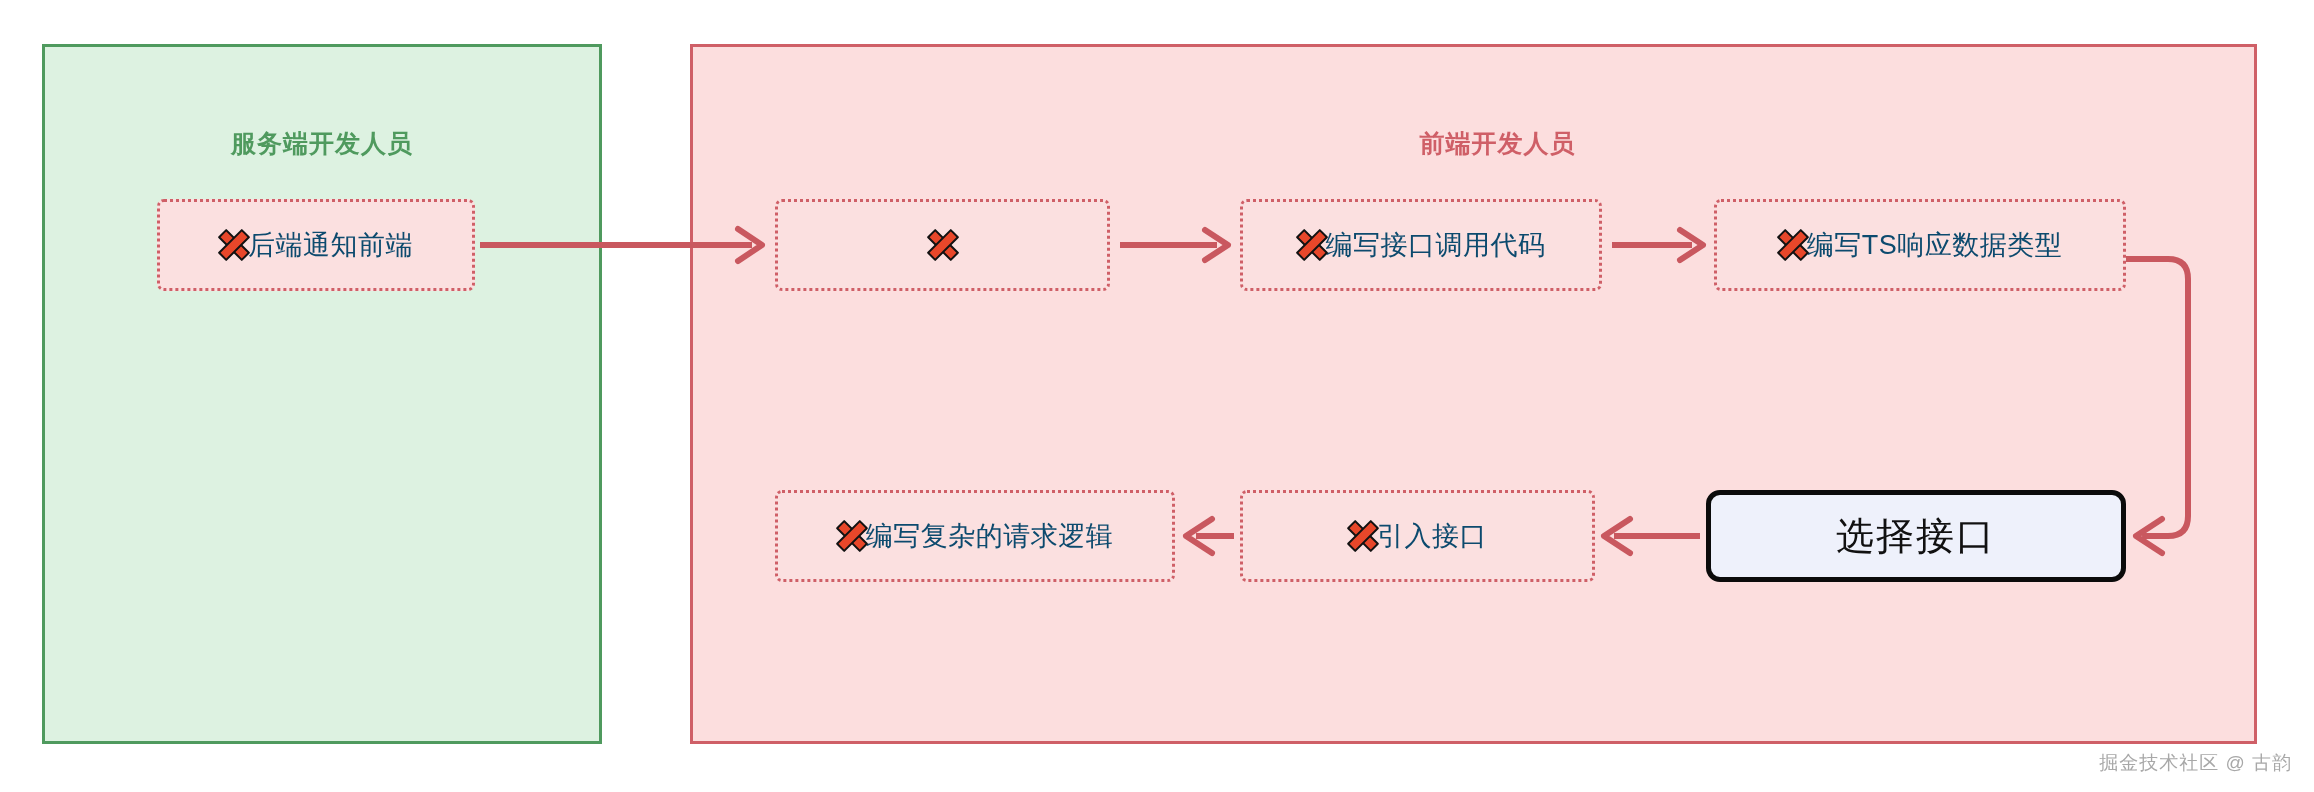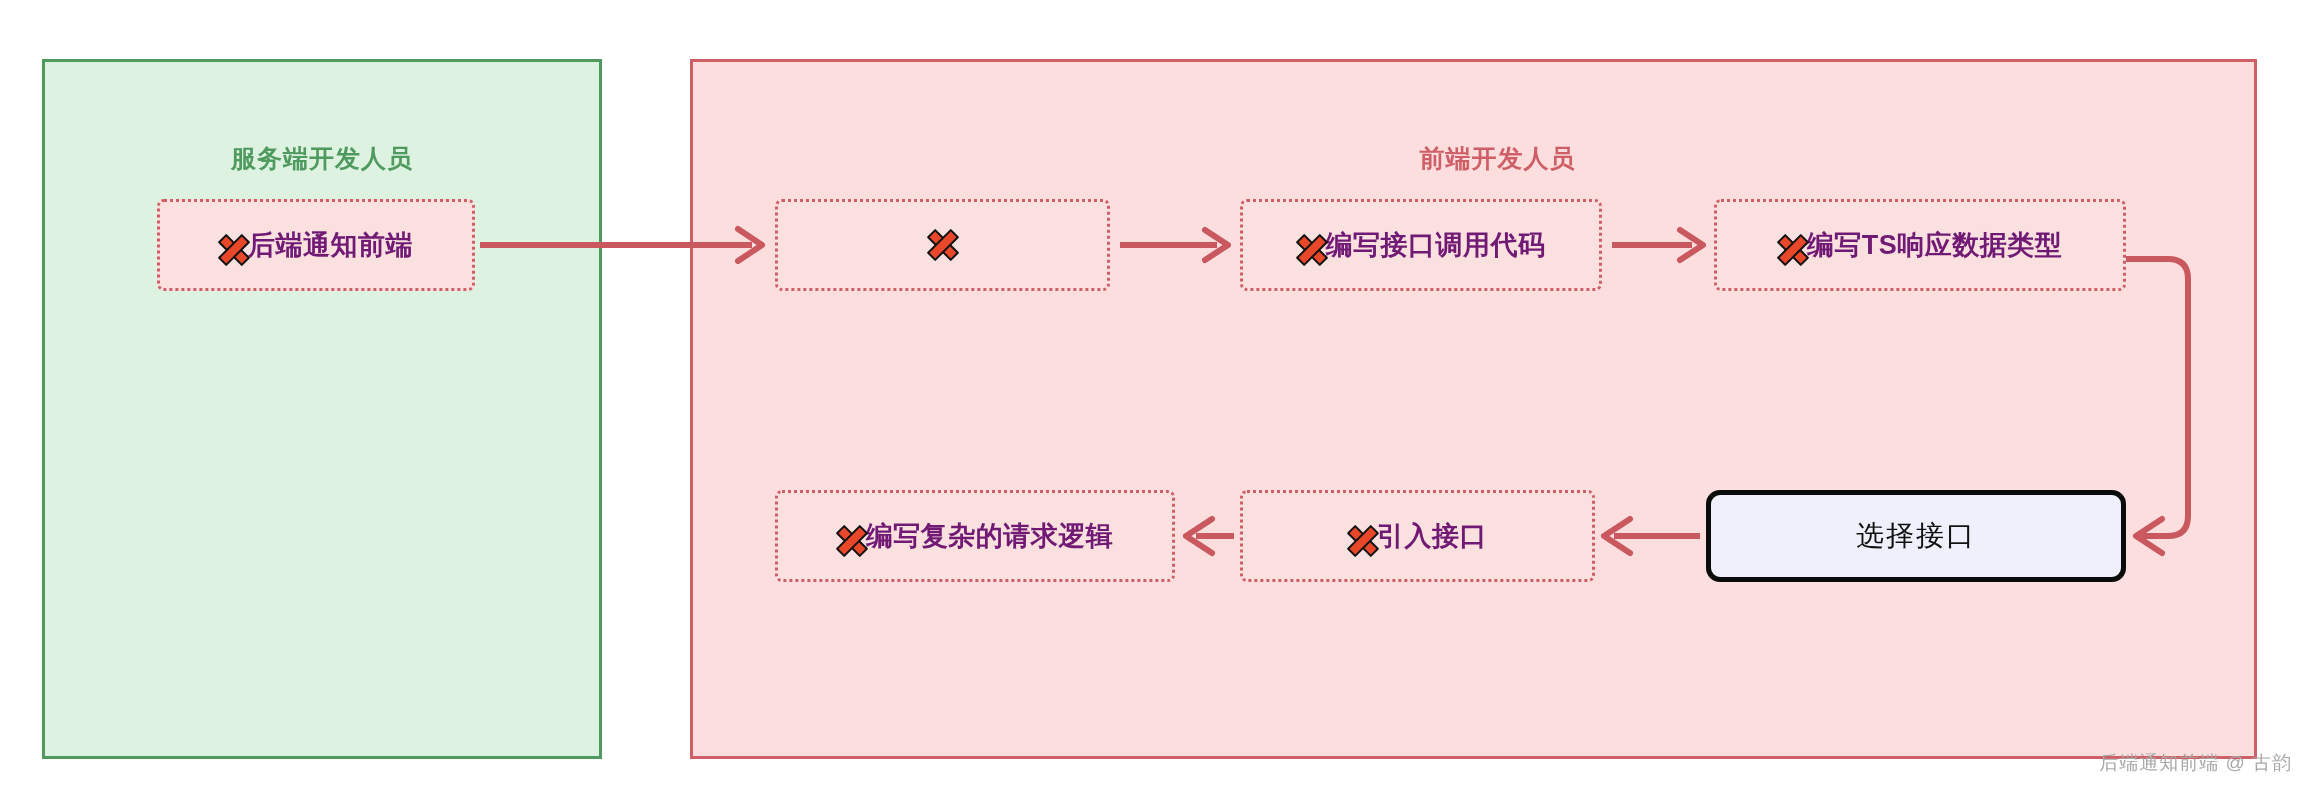--- a/index.html
+++ b/index.html
@@ -15,21 +15,20 @@
     width: 2314px;
     height: 792px;
     background: #ffffff;
   }
 
   
   .lane {
     position: absolute;
     border-style: solid;
     border-width: 3px;
-    margin-top: 15px;
   }
   #lane-backend {
     left: 42px;
     top: 44px;
     width: 560px;
     height: 700px;
     background: #ddf2e1;
     border-color: #4f9a5e;
   }
   #lane-frontend {
@@ -58,25 +57,24 @@
     background: #fbe0e0;
     border: 3px dotted #cf5f67;
     border-radius: 7px;
     display: flex;
     align-items: center;
     justify-content: center;
     white-space: nowrap;
   }
   .node .label {
     font-size: 27px;
-    color: #701a75;
+    color: #0c4a6e;
     letter-spacing: 0.5px;
     display: inline-flex;
-    align-items: flex-end;
-    font-weight: bold;
+    align-items: center;
   }
   .xmark {
     display: inline-block;
     width: 26px;
     height: 26px;
     margin-right: 3px;
     position: relative;
     flex: 0 0 auto;
   }
   .xmark::before, .xmark::after {
@@ -99,21 +97,21 @@
   .node-solid {
     position: absolute;
     background: #eef1fb;
     border: 5px solid #0b0b0b;
     border-radius: 14px;
     display: flex;
     align-items: center;
     justify-content: center;
   }
   .node-solid .label {
-    font-size: 28px;
+    font-size: 38px;
     color: #111111;
     letter-spacing: 2px;
   }
 
   
   #node-notify      { left: 157px;  top: 199px; width: 318px; height: 92px; }
   #node-query-api   { left: 775px;  top: 199px; width: 335px; height: 92px; }
   #node-write-call  { left: 1240px; top: 199px; width: 362px; height: 92px; }
   #node-write-ts    { left: 1714px; top: 199px; width: 412px; height: 92px; }
   #node-complex     { left: 775px;  top: 490px; width: 400px; height: 92px; }
@@ -223,15 +221,15 @@
       </span>
   </div>
 
   <div class="node" id="node-complex">
     <span class="label">
         <span class="xmark"></span>
         <span>编写复杂的请求逻辑</span>
       </span>
   </div>
 
-  <div id="watermark">后端通知前端 @ 古韵</div>
+  <div id="watermark">掘金技术社区 @ 古韵</div>
 
 </div>
 
 </body></html>

